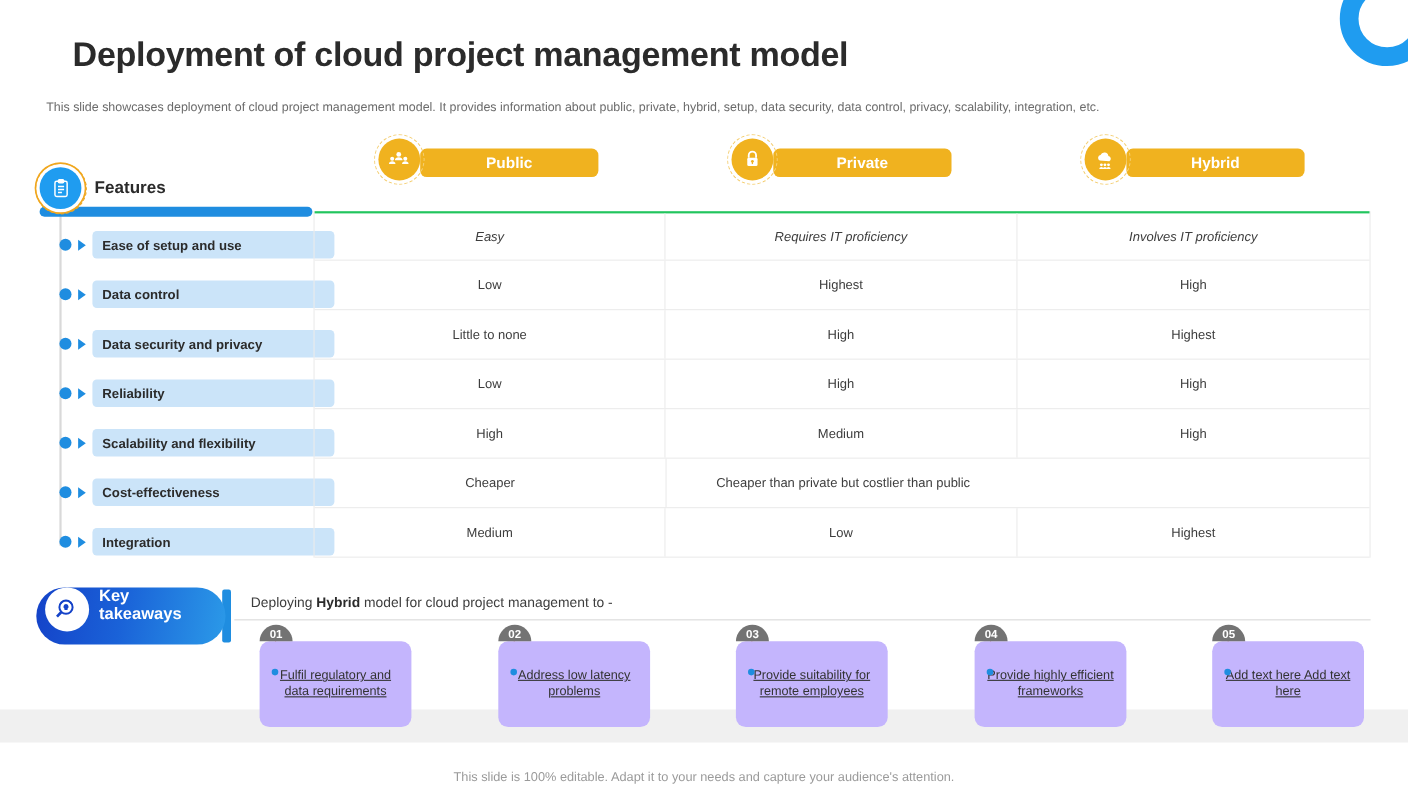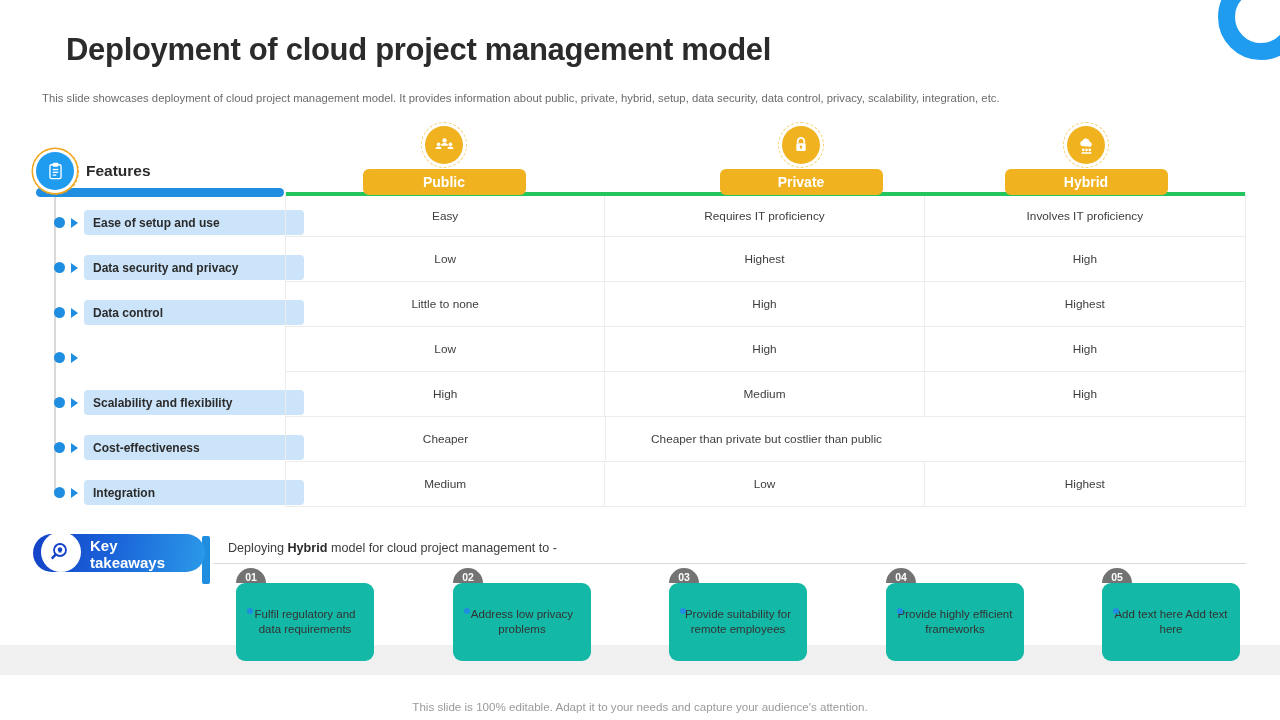--- a/index.html
+++ b/index.html
@@ -73,21 +73,21 @@
   .feat-pill {
     flex: 1 1 auto; height: 25px; background: #cbe4f9; border-radius: 4px;
     display: flex; align-items: center; padding-left: 9px;
     font-size: 12px; color: #2b2b2b; font-weight: 600;
     white-space: nowrap; overflow: hidden;
   }
 
   
   .col-head {
     position: absolute; top: 126px; width: 200px;
-    display: flex; flex-direction: column; align-items: center;
+    display: flex; flex-direction: row; align-items: center;
     z-index: 3;
   }
   .col-icon {
     width: 38px; height: 38px; border-radius: 50%;
     background: #f0b21f; display: flex; align-items: center; justify-content: center;
     position: relative; margin-bottom: 5px;
   }
   .col-icon::after{
     content:""; position:absolute; inset:-4px; border-radius:50%;
     border:1.5px dashed #f4cf74;
@@ -98,37 +98,37 @@
     color: #ffffff; font-weight: 700; font-size: 14px;
   }
 
   
   .table {
     position: absolute; left: 285px; top: 192px;
     width: 961px; height: 315px;
     border-left: 1px solid #ececec; border-right: 1px solid #ececec;
   }
   .trow { display: flex; height: 45px; border-bottom: 1px solid #ececec; }
-  .trow:first-child { border-top: 4px solid #22c55e; }
+  .trow:first-child { border-top: 2px solid #22c55e; font-style: italic; }
   .tcell {
     display: flex; align-items: center; justify-content: center;
     font-size: 11.8px; color: #3d3d3d; text-align: center;
     border-right: 1px solid #ececec; padding: 0 6px;
   }
   .tcell:last-child { border-right: none; }
   .c0 { width: 320px; }
   .c1 { width: 320px; }
   .c2 { width: 321px; }
 
   
   .kt-badge {
     position: absolute; left: 33px; top: 534px;
-    width: 172px; height: 38px; border-radius: 26px;
+    width: 172px; height: 52px; border-radius: 26px;
     background: linear-gradient(100deg, #1442c8 0%, #1a62d8 45%, #2b9ae8 100%);
-    display: flex; align-items: flex-end; gap: 9px; padding-left: 8px;
+    display: flex; align-items: flex-start; gap: 9px; padding-left: 8px;
     z-index: 3;
   }
   .kt-icon {
     width: 40px; height: 40px; border-radius: 50%; background: #ffffff;
     display: flex; align-items: center; justify-content: center; flex: 0 0 auto;
   }
   .kt-text { color: #fff; font-weight: 700; font-size: 15px; line-height: 1.12; }
   .kt-bar {
     position: absolute; left: 202px; top: 536px;
     width: 8px; height: 48px; background: #1f8de0; border-radius: 2px; z-index: 2;
@@ -167,24 +167,25 @@
     position: absolute; left: 22px; top: 14px; width: 1px; height: 28px;
     border-left: 1px dashed #e08a6a;
   }
   .tcard .dashdot {
     position: absolute; left: 19px; top: 40px; width: 6px; height: 6px;
     border-radius: 50%; background: #1f8de0;
   }
   .tcard .body {
     position: absolute; left: 8px; top: 15px;
     width: 138px; height: 78px;
-    background: #14b8a6; border-radius: 9px;
+    background: #c4b5fd; border-radius: 9px;
     display: flex; align-items: center; justify-content: center;
     text-align: center; font-size: 11.5px; color: #333; line-height: 1.28;
     padding: 0 8px;
+    text-decoration: underline;
   }
 
   
   .footer {
     position: absolute; left: 0; top: 700px; width: 1280px;
     text-align: center; font-size: 11.6px; color: #9a9a9a;
   }
 </style>
 </head>
 <body>
@@ -213,30 +214,31 @@
   <div class="rail-line"></div>
   <div class="feat-rows">
     <div class="feat-row">
       <div class="feat-dot"></div>
       <div class="feat-tri"></div>
       <div class="feat-pill">Ease of setup  and use</div>
     </div>
     <div class="feat-row">
       <div class="feat-dot"></div>
       <div class="feat-tri"></div>
+      <div class="feat-pill">Data control</div>
+    </div>
+    <div class="feat-row">
+      <div class="feat-dot"></div>
+      <div class="feat-tri"></div>
       <div class="feat-pill">Data security  and privacy</div>
     </div>
     <div class="feat-row">
       <div class="feat-dot"></div>
       <div class="feat-tri"></div>
-      <div class="feat-pill">Data control</div>
-    </div>
-    <div class="feat-row">
-      <div class="feat-dot"></div>
-      <div class="feat-tri"></div>
+      <div class="feat-pill">Reliability</div>
     </div>
     <div class="feat-row">
       <div class="feat-dot"></div>
       <div class="feat-tri"></div>
       <div class="feat-pill">Scalability and flexibility</div>
     </div>
     <div class="feat-row">
       <div class="feat-dot"></div>
       <div class="feat-tri"></div>
       <div class="feat-pill">Cost-effectiveness</div>
@@ -255,21 +257,21 @@
         <path d="M8 12.2c0-2.2 1.8-3.2 4-3.2s4 1 4 3.2z"></path>
         <circle cx="5.2" cy="10.6" r="2.1"></circle>
         <path d="M1.8 16c0-1.9 1.5-2.8 3.4-2.8s3.4.9 3.4 2.8z"></path>
         <circle cx="18.8" cy="10.6" r="2.1"></circle>
         <path d="M15.4 16c0-1.9 1.5-2.8 3.4-2.8s3.4.9 3.4 2.8z"></path>
       </svg>
     </div>
     <div class="col-pill">Public</div>
   </div>
 
-  <div class="col-head" style="left:701px;text-align:right;">
+  <div class="col-head" style="left:665px;text-align:right;">
     <div class="col-icon">
       <svg width="20" height="20" viewBox="0 0 24 24" fill="none">
         <path d="M8 10V7.4a4 4 0 0 1 8 0V10" stroke="#ffffff" stroke-width="2"></path>
         <rect x="6.4" y="10" width="11.2" height="9.2" rx="1.6" fill="#ffffff"></rect>
         <circle cx="12" cy="14" r="1.5" fill="#f0b21f"></circle>
         <rect x="11.3" y="14" width="1.4" height="3" fill="#f0b21f"></rect>
       </svg>
     </div>
     <div class="col-pill">Private</div>
   </div>
@@ -353,21 +355,21 @@
   <div class="tcard" style="left:228px;">
     <div class="dashline"></div>
     <div class="body">Fulfil regulatory and data requirements</div>
     <div class="numcap">
         <span>01</span>
       </div>
     <div class="dashdot"></div>
   </div>
   <div class="tcard" style="left:445px;">
     <div class="dashline"></div>
-    <div class="body">Address low privacy problems</div>
+    <div class="body">Address low latency problems</div>
     <div class="numcap">
         <span>02</span>
       </div>
     <div class="dashdot"></div>
   </div>
   <div class="tcard" style="left:661px;">
     <div class="dashline"></div>
     <div class="body">Provide suitability for remote employees</div>
     <div class="numcap">
         <span>03</span>

